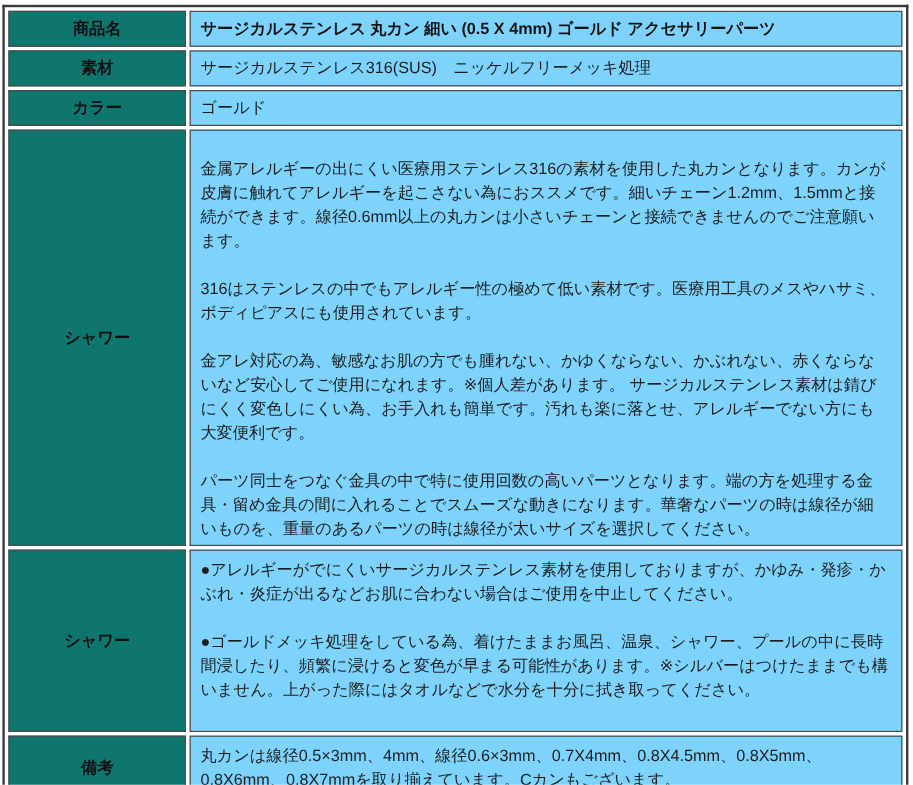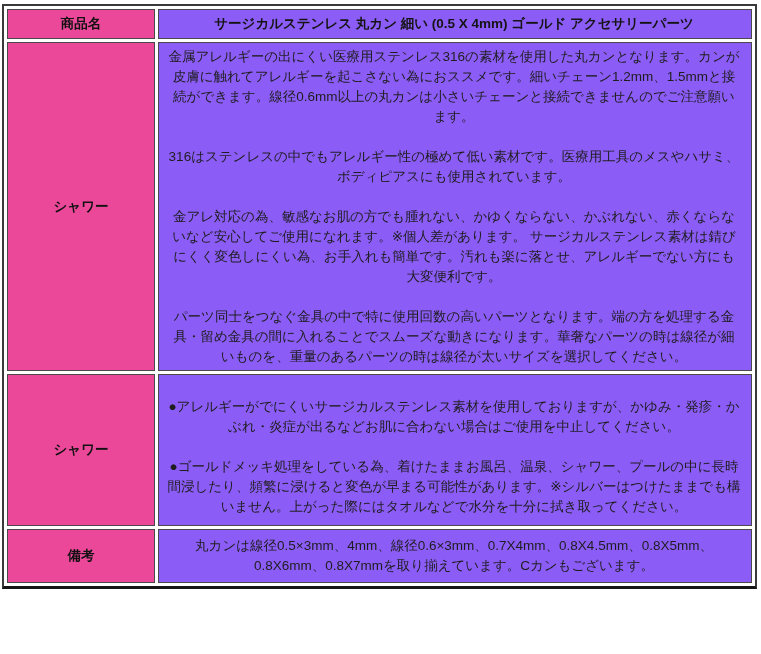--- a/index.html
+++ b/index.html
@@ -27,48 +27,56 @@
   table.spec th,
   table.spec td {
     box-sizing: border-box;
     border: 1px solid #4a4a4a;
     font-size: 13.5px;
     color: #1e1e1e;
     line-height: 20px;
   }
   table.spec th {
     width: 148px;
-    background: #ec4899;
+    background: #0f766e;
     font-weight: bold;
     text-align: center;
     vertical-align: middle;
     padding: 2px 4px;
     color: #111111;
   }
   table.spec td {
-    background: #8b5cf6;
-    text-align: center;
+    background: #7dd3fc;
+    text-align: left;
     padding: 3px 10px 3px 8px;
     white-space: pre-line;
     overflow: hidden;
   }
   tr.r-short td { height: 30px; vertical-align: middle; }
   tr.r-title td { font-weight: bold; color: #141414; }
-  tr.r-desc td { height: 296px; vertical-align: top; padding-top: 4px; margin-top: 21px; }
-  tr.r-caution td { height: 152px; vertical-align: top; padding-top: 22px; }
+  tr.r-desc td { height: 296px; vertical-align: top; padding-top: 22px; margin-top: 21px; }
+  tr.r-caution td { height: 152px; vertical-align: top; padding-top: 6px; }
   tr.r-notes td { height: 54px; vertical-align: middle; }
 </style>
 </head>
 <body>
 
 <table class="spec">
   <tbody>
     <tr class="r-short r-title">
       <th>商品名</th>
       <td>サージカルステンレス 丸カン 細い (0.5 X 4mm) ゴールド アクセサリーパーツ</td>
+    </tr>
+    <tr class="r-short">
+      <th>素材</th>
+      <td>サージカルステンレス316(SUS)　ニッケルフリーメッキ処理</td>
+    </tr>
+    <tr class="r-short">
+      <th>カラー</th>
+      <td>ゴールド</td>
     </tr>
     <tr class="r-desc">
       <th>シャワー</th>
       <td>金属アレルギーの出にくい医療用ステンレス316の素材を使用した丸カンとなります。カンが皮膚に触れてアレルギーを起こさない為におススメです。細いチェーン1.2mm、1.5mmと接続ができます。線径0.6mm以上の丸カンは小さいチェーンと接続できませんのでご注意願います。
 
 316はステンレスの中でもアレルギー性の極めて低い素材です。医療用工具のメスやハサミ、ボディピアスにも使用されています。
 
 金アレ対応の為、敏感なお肌の方でも腫れない、かゆくならない、かぶれない、赤くならないなど安心してご使用になれます。※個人差があります。 サージカルステンレス素材は錆びにくく変色しにくい為、お手入れも簡単です。汚れも楽に落とせ、アレルギーでない方にも大変便利です。
 
 パーツ同士をつなぐ金具の中で特に使用回数の高いパーツとなります。端の方を処理する金具・留め金具の間に入れることでスムーズな動きになります。華奢なパーツの時は線径が細いものを、重量のあるパーツの時は線径が太いサイズを選択してください。</td>

